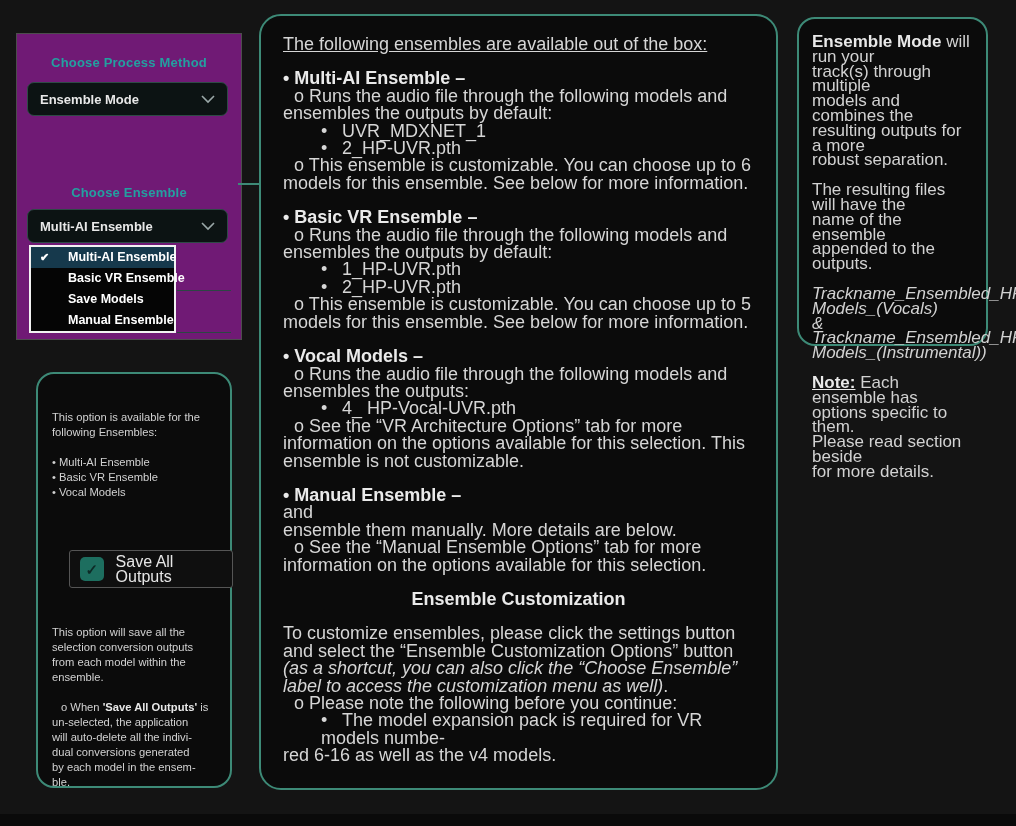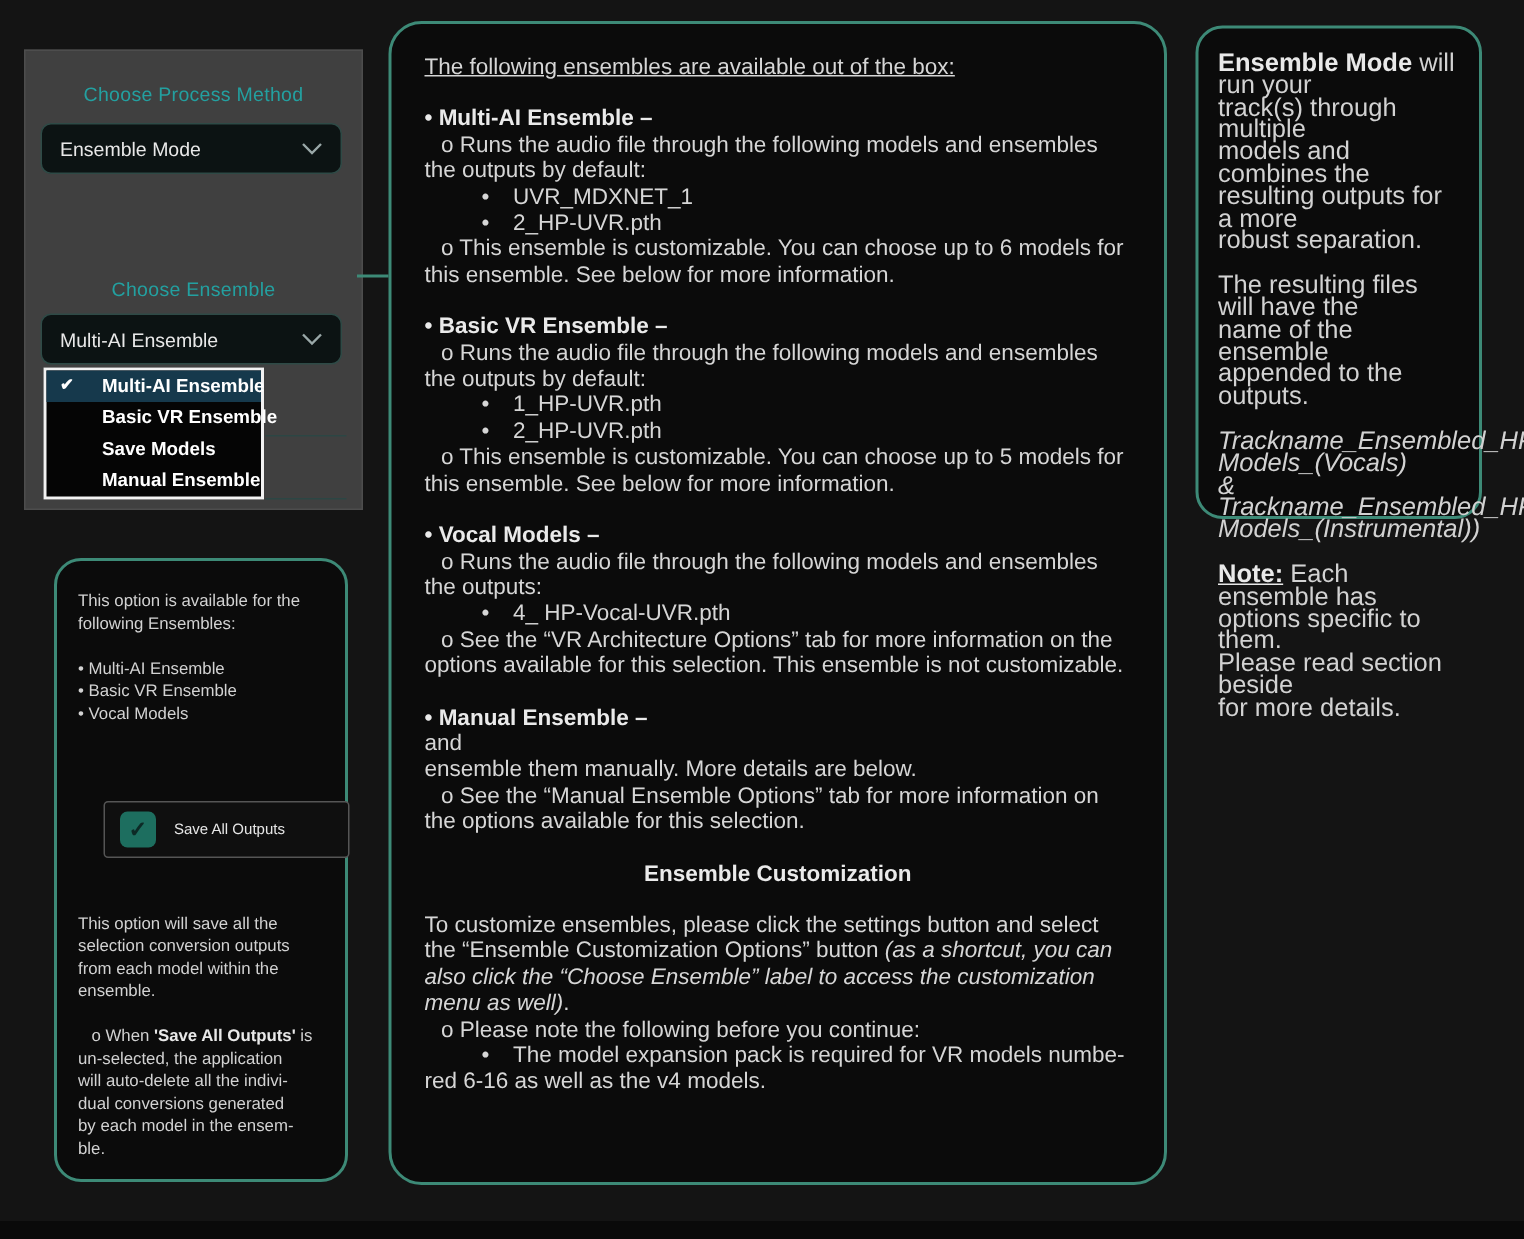--- a/index.html
+++ b/index.html
@@ -13,40 +13,40 @@
   }
   .bottom-strip { position:absolute; left:0; bottom:0; width:1016px; height:12px; background:#0a0a0a; }
 
   
   .panel-teal {
     position:absolute;
     border:2px solid #3d8a77;
     background:#0b0b0b;
     border-radius:18px;
   }
-  #main-doc   { left:259px; top:14px;  width:519px; height:776px; border-radius:22px; padding:20px 22px; font-size:15px; line-height:17.4px; color:#d6d6d6; }
+  #main-doc   { left:259px; top:14px;  width:519px; height:776px; border-radius:22px; padding:20px 22px; font-size:18px; line-height:17.4px; color:#d6d6d6; }
   #right-doc  { left:797px; top:17px;  width:191px; height:329px; padding:16px 13px; font-size:17px; line-height:14.8px; color:#d2d2d2; }
-  #bl-doc     { left:36px;  top:372px; width:196px; height:416px; padding:20px 14px; font-size:11.2px; line-height:15px;  color:#d2d2d2; }
+  #bl-doc     { left:36px;  top:372px; width:196px; height:416px; padding:36px 14px; font-size:11.2px; line-height:15px;  color:#d2d2d2; }
 
   .u  { text-decoration:underline; }
   .b  { font-weight:bold; color:#e9e9e9; }
   .it { font-style:italic; }
   .blank-s { height:15px; }
   .blank-m { height:17px; }
 
   .sec-title { font-weight:bold; color:#eaeaea; }
   .o-para { text-indent:11px; }
   .model-line { padding-left:38px; }
   .model-line .dot { display:inline-block; width:21px; }
   .center-bold { text-align:center; font-weight:bold; color:#eaeaea; }
 
   
   #process-panel {
     position:absolute; left:16px; top:33px; width:226px; height:307px;
-    border:1px solid #4d4d4d; background:#404040;
+    border:1px solid #4d4d4d; background:#701a75;font-weight:bold;
   }
   .teal-label {
     position:absolute; left:0; width:100%; text-align:center;
     color:#23a0a0; font-size:13px; letter-spacing:.2px;
   }
   .combo {
     position:absolute; left:10px; width:201px; height:34px;
     border:1px solid #2e4a46; border-radius:7px; background:#0c1313;
     color:#e8e8e8; font-size:13px;
     display:flex; align-items:center; justify-content:space-between;
@@ -74,21 +74,21 @@
   #save-all-btn {
     width:164px; height:38px; margin-left:17px; margin-top:50px;
     border:1px solid #555; border-radius:3px; background:#0f0f0f;
     display:flex; align-items:center; padding-left:10px; cursor:pointer;
   }
   #save-all-checkbox {
     width:24px; height:24px; border-radius:5px; background:#1d6e5f;
     color:#0d2a26; font-weight:bold; font-size:15px;
     display:flex; align-items:center; justify-content:center;
   }
-  #save-all-label { margin-left:12px; font-size:10px; color:#e6e6e6; }
+  #save-all-label { margin-left:12px; font-size:16px; color:#e6e6e6; }
   #bl-desc { margin-top:37px; }
 </style>
 </head>
 <body>
 
 <div id="process-panel">
   <div class="teal-label" style="top:21px;">Choose Process Method</div>
 
   <div class="combo" style="top:48px;">
     <span>Ensemble Mode</span>

